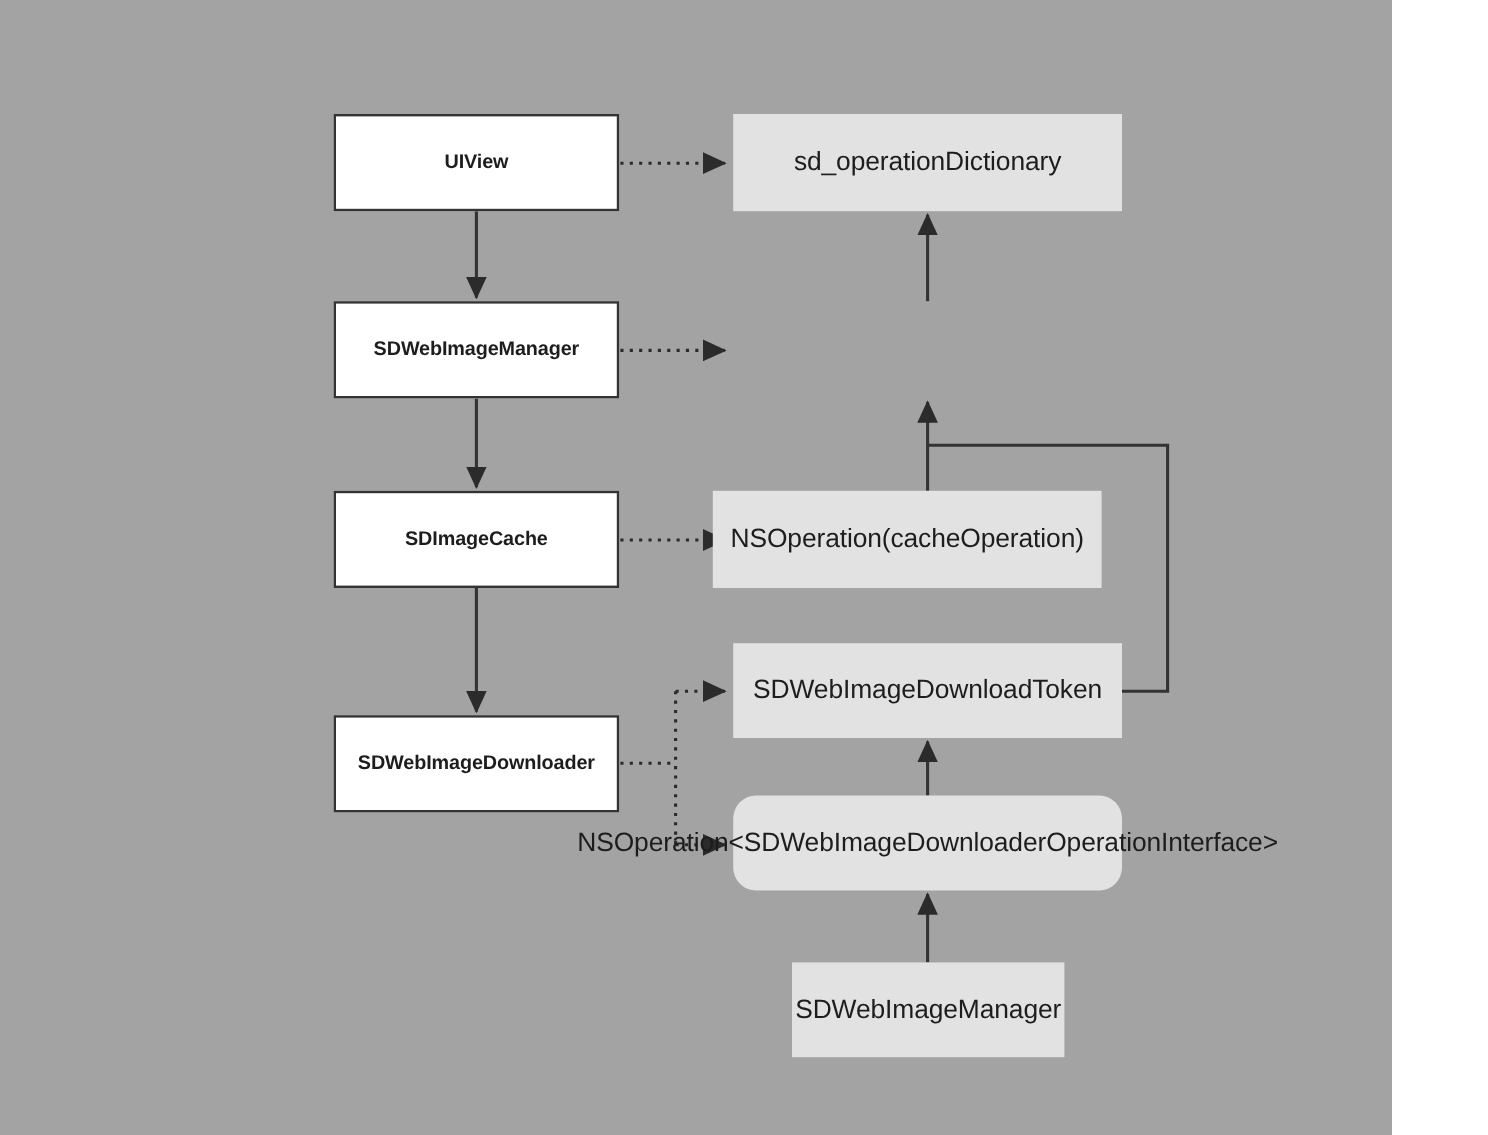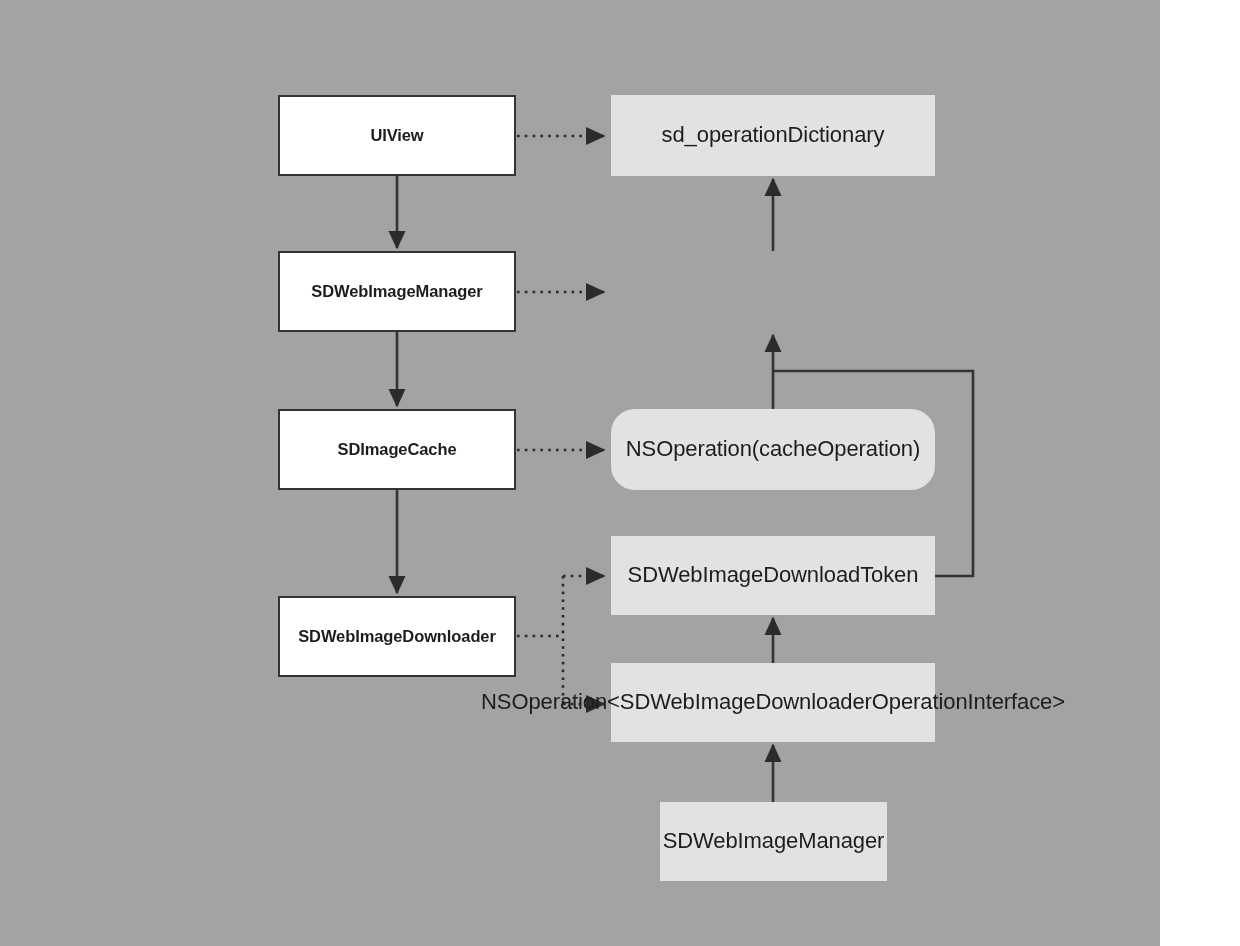--- a/index.html
+++ b/index.html
@@ -107,26 +107,26 @@
   <div class="node node-class" style="left:278px;top:596px;width:238px;height:81px;">
       <span class="label">SDWebImageDownloader</span>
     </div>
   <div class="node node-class" style="left:278px;top:409px;width:238px;height:81px;">
       <span class="label">SDImageCache</span>
     </div>
 
   <div class="node node-object" style="left:611px;top:95px;width:324px;height:81px;">
       <span class="label">sd_operationDictionary</span>
     </div>
-  <div class="node node-object" style="left:611px;top:409px;width:324px;height:81px;border-radius:24px;">
+  <div class="node node-object" style="left:594px;top:409px;width:324px;height:81px;">
       <span class="label">NSOperation(cacheOperation)</span>
     </div>
   <div class="node node-object" style="left:611px;top:536px;width:324px;height:79px;">
       <span class="label">SDWebImageDownloadToken</span>
     </div>
-  <div class="node node-object" style="left:611px;top:663px;width:324px;height:79px;">
+  <div class="node node-object" style="left:611px;top:663px;width:324px;height:79px;border-radius:19px;">
       <span class="label">NSOperation&lt;SDWebImageDownloaderOperationInterface&gt;</span>
     </div>
   <div class="node node-object" style="left:660px;top:802px;width:227px;height:79px;">
       <span class="label">SDWebImageManager</span>
     </div>
 
 </div>
 
 </body></html>

